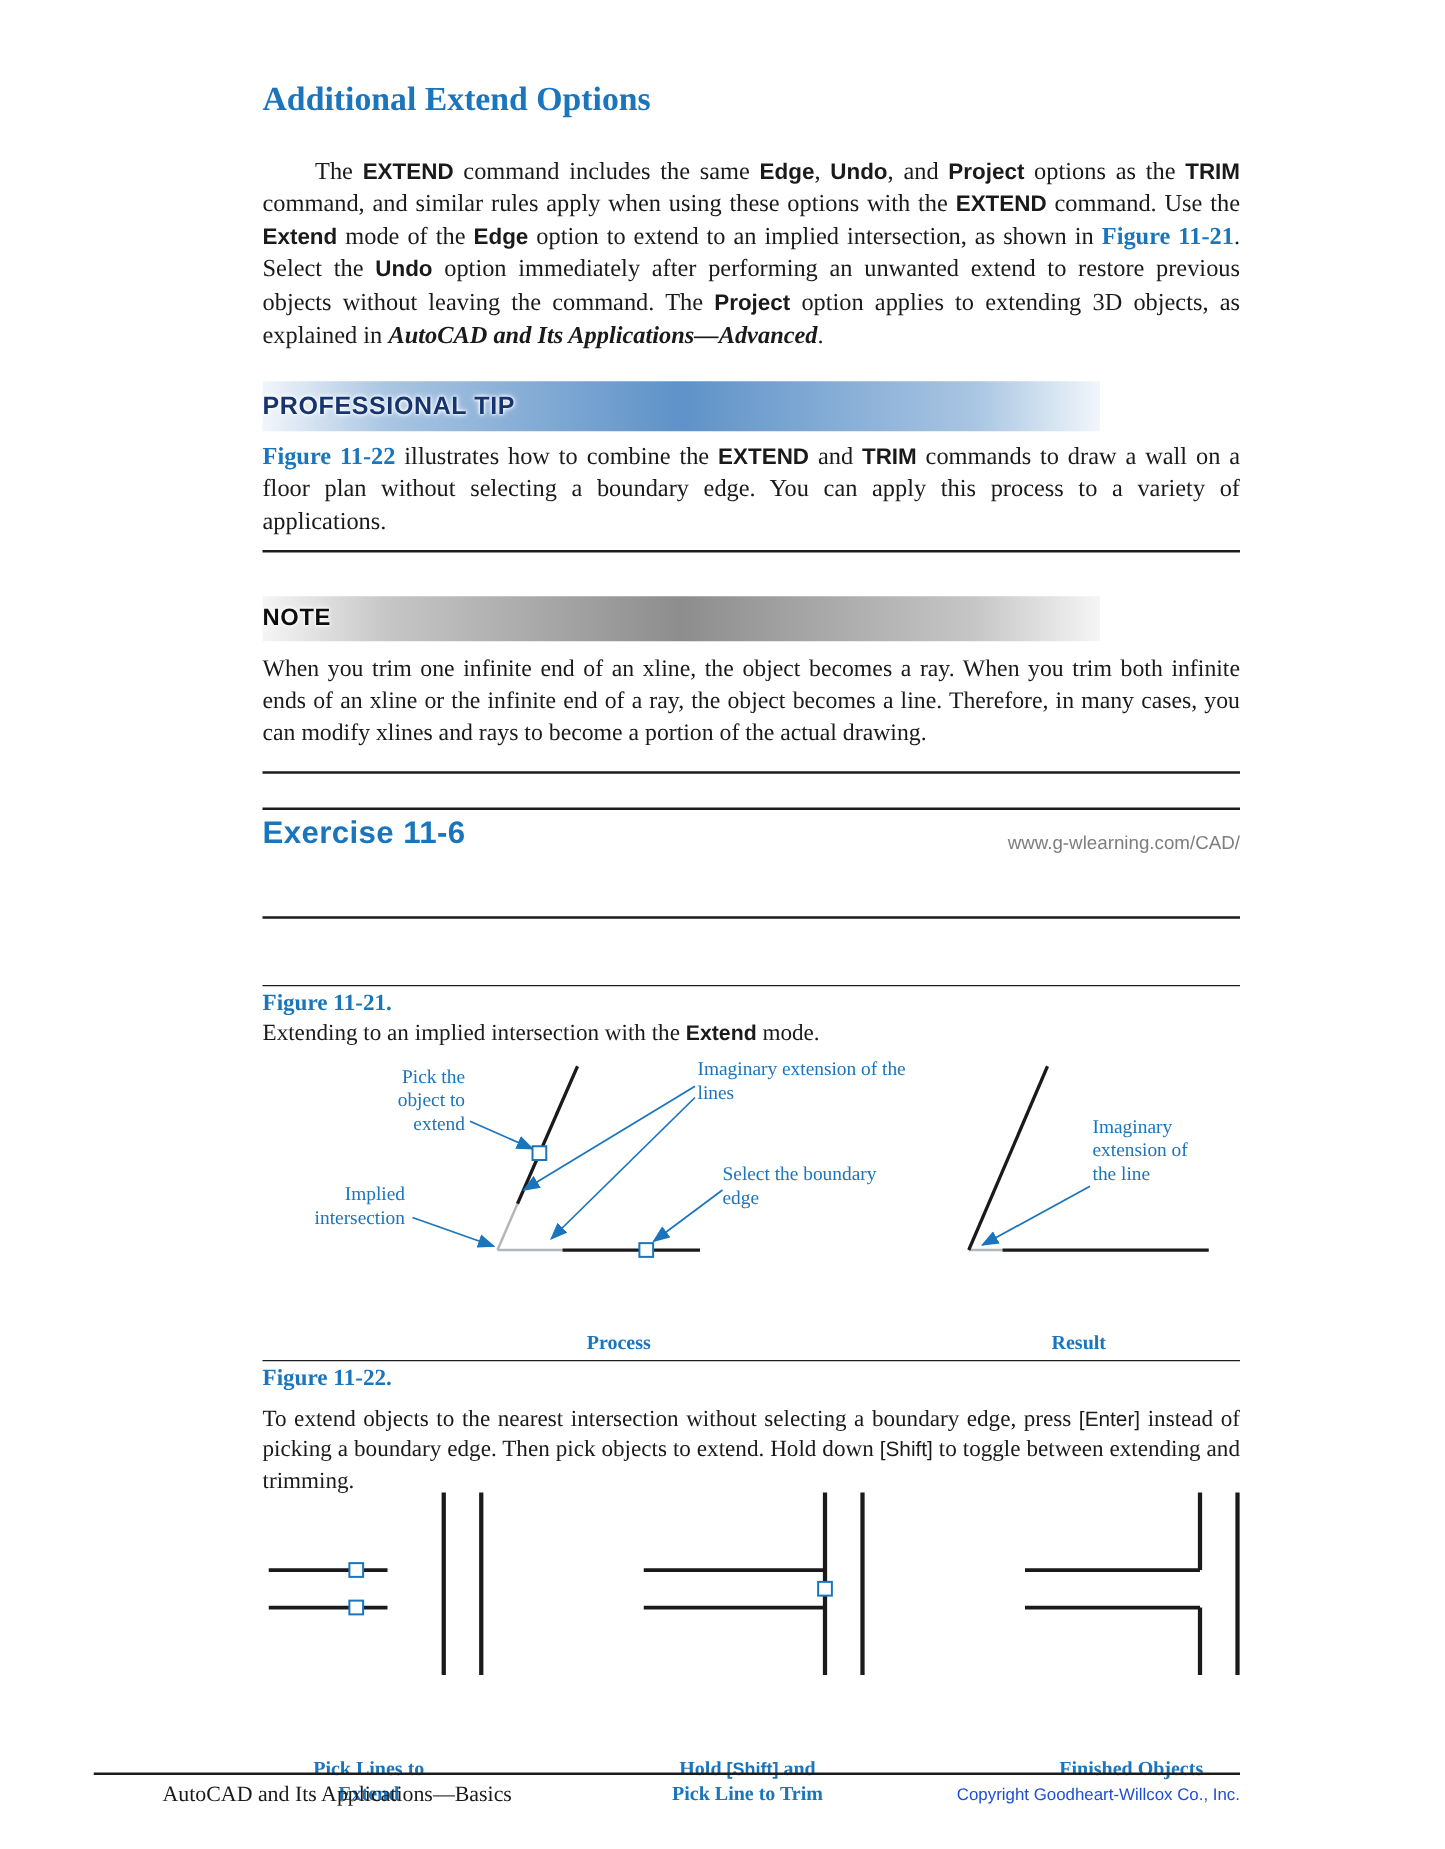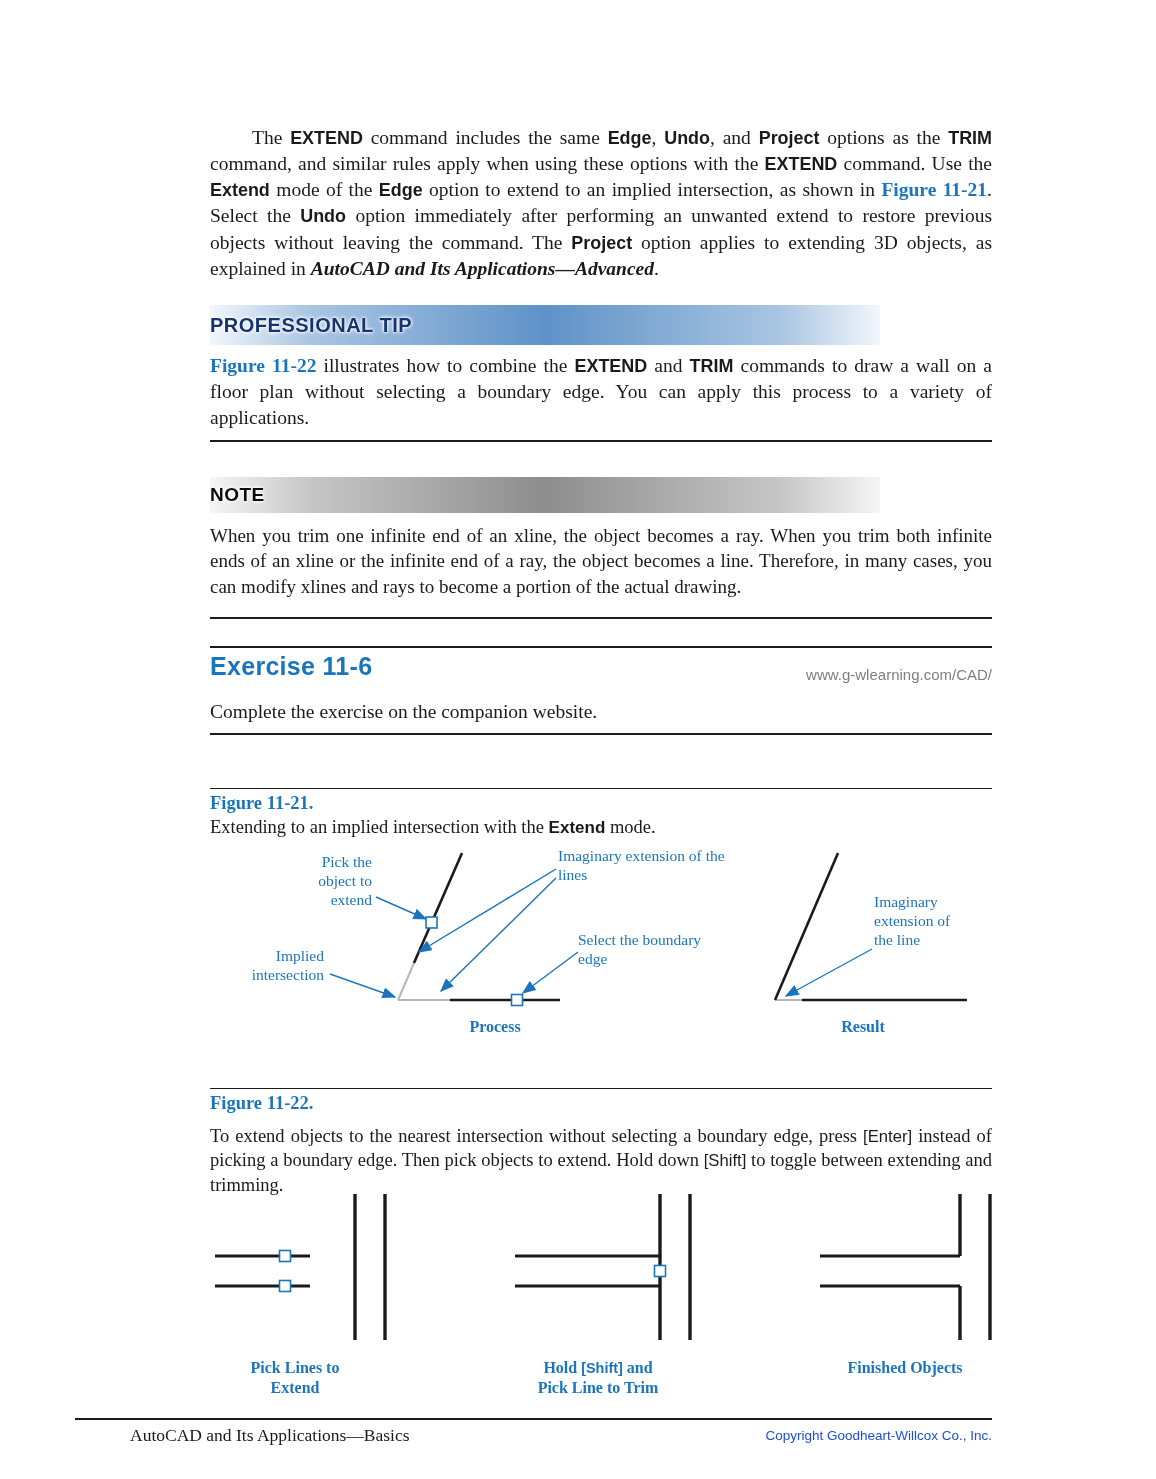--- a/index.html
+++ b/index.html
@@ -38,48 +38,48 @@
            font-weight:bold;font-size:25px;color:var(--blue);letter-spacing:.3px;}
   .exurl{position:absolute;right:164px;top:666px;font-family:"Liberation Sans",sans-serif;
          font-size:15px;color:#7e7e7e;}
 
   .figlabel{position:absolute;left:210px;color:var(--blue);font-weight:bold;font-size:18.5px;}
 
   .diagram{position:absolute;left:210px;width:782px;}
   .dlab{position:absolute;color:var(--blue);font-size:15.5px;line-height:1.22;}
   .dlab.r{text-align:right;}
   .dlab.c{text-align:center;}
-  .dlab.bold{font-weight:bold;font-size:16px;}
+  .dlab.bold{font-weight:bold;font-size:16px;margin-top:48px;}
 
   .footrule{position:absolute;left:75px;width:917px;height:1.5px;background:#1c1c1c;top:1418px;}
   .pagenum{position:absolute;left:75px;top:1508px;font-weight:bold;font-size:22px;}
   .booktitle{position:absolute;left:130px;top:1425px;font-size:17.5px;}
   .copyright{position:absolute;right:164px;top:1428px;font-family:"Liberation Sans",sans-serif;
              font-size:13.5px;color:#1d4ed8;}
 </style>
 </head>
 <body>
 
 <div class="page">
 
+  <h1 class="h1">Additional Extend Options</h1>
 
   <p class="para indent" style="top:106px"><span>The </span><span class="b">EXTEND</span><span> command includes the same </span><span class="b">Edge</span><span>, </span><span class="b">Undo</span><span>, and </span><span class="b">Project</span><span> options as the </span><span class="b">TRIM</span><span> command, and similar rules apply when using these options with the </span><span class="b">EXTEND</span><span> command. Use the </span><span class="b">Extend</span><span> mode of the </span><span class="b">Edge</span><span> option to extend to an implied intersection, as shown in </span><span class="fig">Figure 11-21</span><span>. Select the </span><span class="b">Undo</span><span> option immediately after performing an unwanted extend to restore previous objects without leaving the command. The </span><span class="b">Project</span><span> option applies to extending 3D objects, as explained in </span><span class="bi">AutoCAD and Its Applications—Advanced</span><span>.</span></p>
 
   <div class="banner tip">PROFESSIONAL TIP</div>
   <p class="para" style="top:353px"><span class="fig">Figure 11-22</span><span> illustrates how to combine the </span><span class="b">EXTEND</span><span> and </span><span class="b">TRIM</span><span> commands to draw a wall on a floor plan without selecting a boundary edge. You can apply this process to a variety of applications.</span></p>
   <div class="rule" style="top:440px;height:2px"></div>
 
   <div class="banner note">NOTE</div>
   <p class="para" style="top:523px;font-size:19px"><span>When you trim one infinite end of an xline, the object becomes a ray. When you trim both infinite ends of an xline or the infinite end of a ray, the object becomes a line. Therefore, in many cases, you can modify xlines and rays to become a portion of the actual drawing.</span></p>
   <div class="rule" style="top:617px"></div>
 
   <div class="rule" style="top:646px;height:2px"></div>
   <div class="extitle">Exercise 11-6</div>
   <div class="exurl">www.g-wlearning.com/CAD/</div>
-  <p class="para" style="top:699px">Complete the exercise on the companion website.</p>
   <div class="rule" style="top:733px;height:2px"></div>
 
   <div class="rule" style="top:788px;height:1px"></div>
   <div class="figlabel" style="top:793px">Figure 11-21.</div>
   <p class="para caption" style="top:815px"><span>Extending to an implied intersection with the </span><span class="b">Extend</span><span> mode.</span></p>
 
   <div class="diagram" style="top:845px;height:210px">
     <svg width="782" height="200">
       <defs>
         <marker id="arr" viewBox="0 0 10 8" refX="9" refY="4" markerWidth="10" markerHeight="8" orient="auto-start-reverse">

